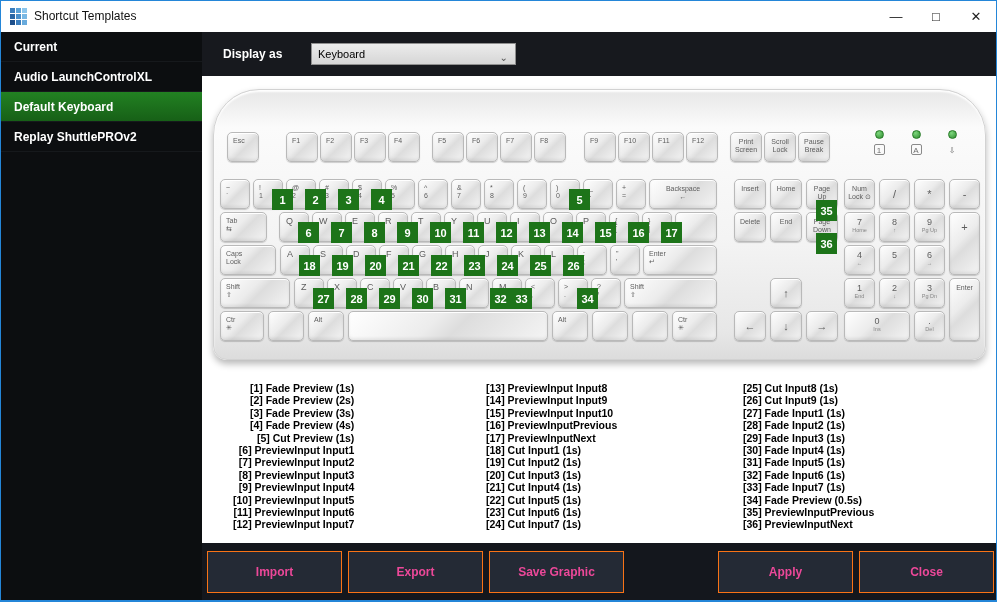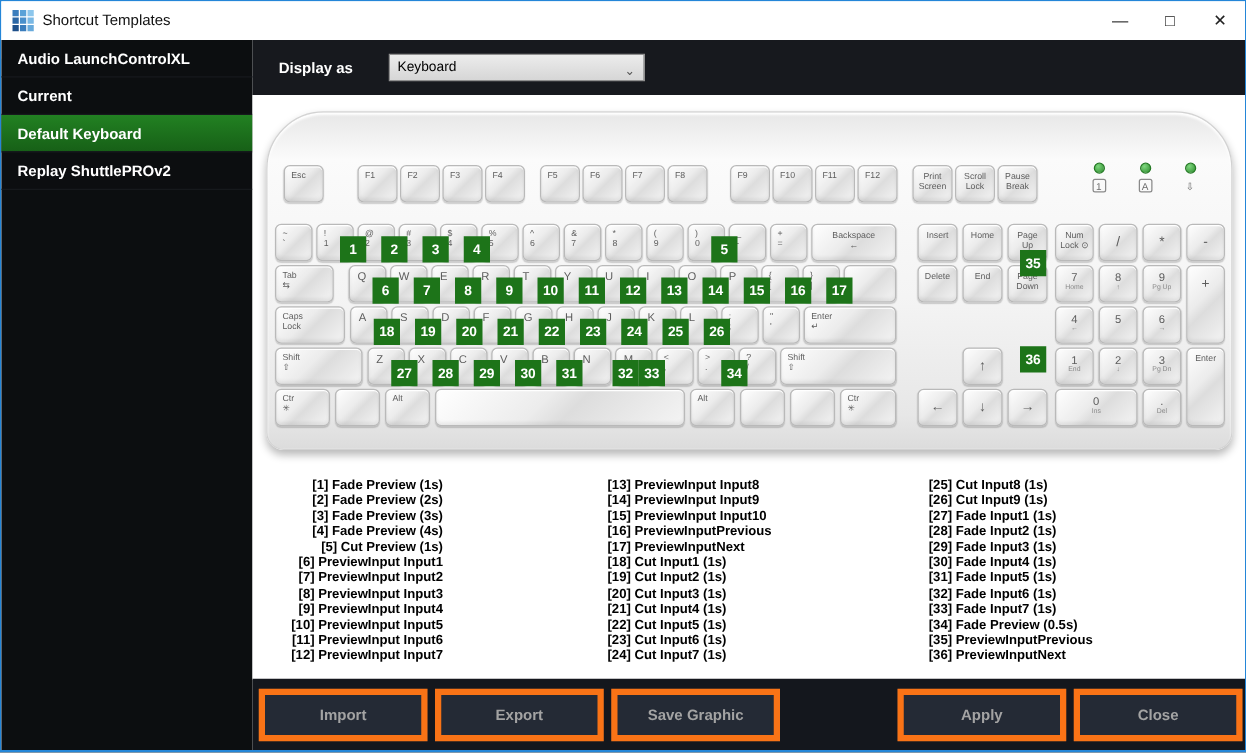--- a/index.html
+++ b/index.html
@@ -63,21 +63,21 @@
 
   
   .list { position:absolute; top:306px; left:0; right:0; bottom:0; }
   .list-col { position:absolute; top:0; white-space:nowrap; }
   .list-col div { font-size:10.5px; font-weight:bold; color:#000; line-height:12.4px; }
   .col-0 { left:31px;text-align:right; } .col-1 { left:284px; } .col-2 { left:541px; }
 
   
   .footer { position:absolute; left:0; right:0; bottom:0; height:57px; background:#14171d; }
   .f-btn { position:absolute; top:8px; height:42px; width:135px; background:#242a35;
-           border:5px solid #f97316; color:#a3a3a3; font-size:12px; font-weight:bold;
+           border:1px solid #f97316; color:#ec4899; font-size:12px; font-weight:bold;
            display:flex; align-items:center; justify-content:center; cursor:pointer; }
 </style>
 </head>
 <body>
 
 <div class="window">
 
   <div class="titlebar">
     <div class="app-icon">
         <span style="background: rgb(58, 125, 189);"></span>
@@ -90,22 +90,22 @@
         <span style="background: rgb(58, 125, 189);"></span>
         <span style="background: rgb(104, 170, 220);"></span>
       </div>
     <div class="title-text">Shortcut Templates</div>
     <div class="win-btn win-min">—</div>
     <div class="win-btn win-max">□</div>
     <div class="win-btn win-close">✕</div>
   </div>
 
   <div class="sidebar">
+      <div class="side-item">Current</div>
       <div class="side-item">Audio LaunchControlXL</div>
-      <div class="side-item">Current</div>
       <div class="side-item selected">Default Keyboard</div>
       <div class="side-item">Replay ShuttlePROv2</div>
     </div>
 
   <div class="content">
     <div class="header-strip">
       <div class="display-as-label">Display as</div>
       <div class="combo">
         <span>Keyboard</span>
         <span class="chev">⌄</span>
@@ -391,21 +391,21 @@
           <div class="badge" style="background: rgb(29, 116, 25); left: 602px; top: 110px;">35</div>
           <div class="key k-c" style="left: 520px; top: 122px; width: 32px; height: 30px;">
             <div class="txt">Delete</div>
           </div>
           <div class="key k-c" style="left: 556px; top: 122px; width: 32px; height: 30px;">
             <div class="txt">End</div>
           </div>
           <div class="key k-c" style="left: 592px; top: 122px; width: 32px; height: 30px;">
             <div class="txt">Page<br>Down</div>
           </div>
-          <div class="badge" style="background: rgb(29, 116, 25); left: 602px; top: 143px; margin-top: 44px;">36</div>
+          <div class="badge" style="background: rgb(29, 116, 25); left: 602px; top: 143px;">36</div>
           <div class="key k-a" style="left: 556px; top: 188px; width: 32px; height: 30px;">
             <div class="txt">↑</div>
           </div>
           <div class="key k-a" style="left: 520px; top: 221px; width: 32px; height: 30px;">
             <div class="txt">←</div>
           </div>
           <div class="key k-a" style="left: 556px; top: 221px; width: 32px; height: 30px;">
             <div class="txt">↓</div>
           </div>
           <div class="key k-a" style="left: 592px; top: 221px; width: 32px; height: 30px;">

